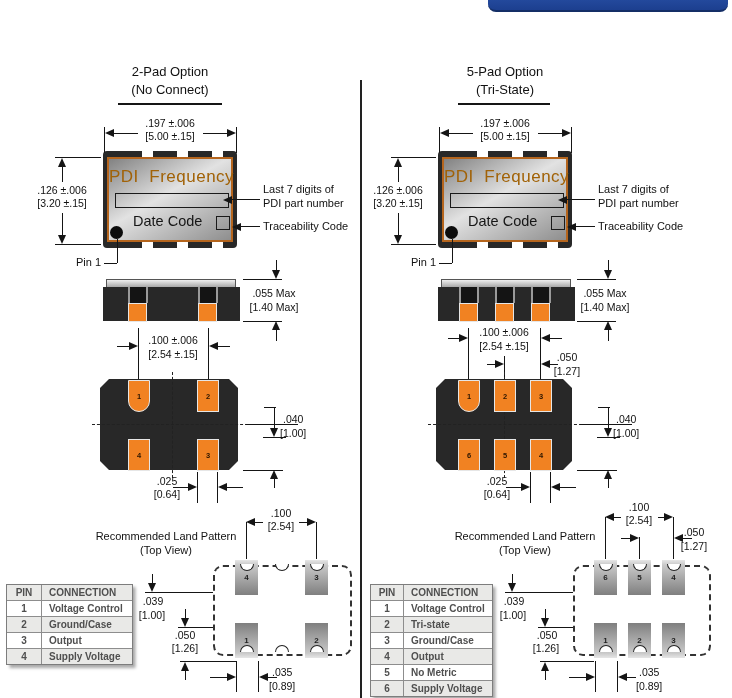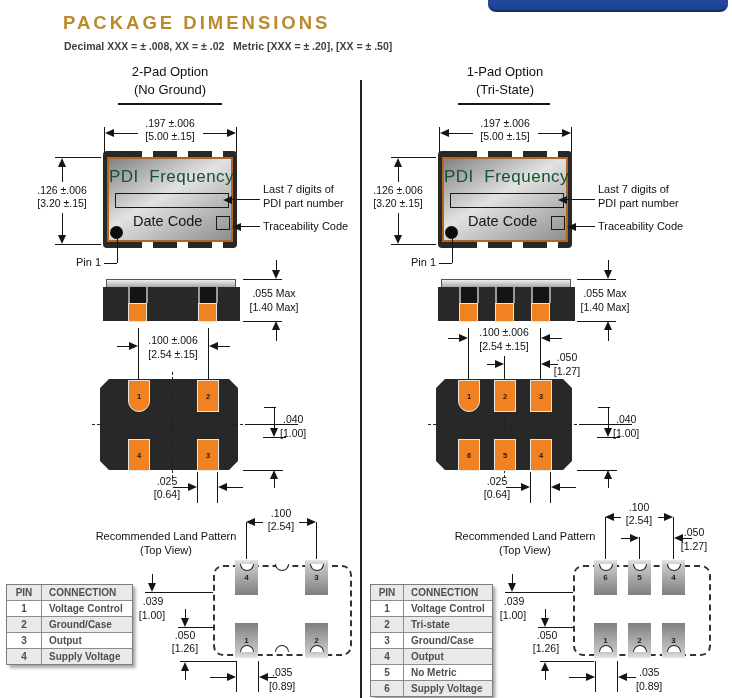--- a/index.html
+++ b/index.html
@@ -12,21 +12,21 @@
   .dashh{position:absolute;height:0;border-top:1px dashed #222;}
   .dashv{position:absolute;width:0;border-left:1px dashed #222;}
   .aL{position:absolute;width:0;height:0;border:4px solid transparent;border-left:0;border-right:9px solid #151515;}
   .aR{position:absolute;width:0;height:0;border:4px solid transparent;border-right:0;border-left:9px solid #151515;}
   .aU{position:absolute;width:0;height:0;border:4px solid transparent;border-top:0;border-bottom:9px solid #151515;}
   .aD{position:absolute;width:0;height:0;border:4px solid transparent;border-bottom:0;border-top:9px solid #151515;}
   .pkg{position:absolute;background:#282828;border-radius:4px;}
   .pkg-notch{position:absolute;width:11px;height:8px;background:#fff;}
   .pkg-inner{position:absolute;border:2px solid #B5651D;
              background:linear-gradient(150deg,#828282 0%,#e2e2e2 45%,#8e8e8e 100%);}
-  .brand{position:absolute;font-size:17px;letter-spacing:.5px;color:#14532d;text-align:center;white-space:pre;}
+  .brand{position:absolute;font-size:17px;letter-spacing:.5px;color:#a16207;text-align:center;white-space:pre;}
   .pnbox{position:absolute;border:1.5px solid #1a1a1a;}
   .datecode{position:absolute;font-size:14.5px;color:#161616;white-space:pre;}
   .dcsq{position:absolute;width:12px;height:12px;border:1.5px solid #1a1a1a;}
   .pindot{position:absolute;width:13px;height:13px;border-radius:50%;background:#0c0c0c;}
   .lid{position:absolute;background:linear-gradient(#efefef,#a8a8a8);border:1px solid #555;}
   .sbody{position:absolute;background:#282828;}
   .slot{position:absolute;background:#141414;border-left:2px solid #9a9a9a;border-right:2px solid #9a9a9a;}
   .opad{position:absolute;background:#F18222;border:1.5px solid #e6e6e6;display:flex;align-items:center;justify-content:center;
         font-size:7.5px;font-weight:bold;color:#2b1500;}
   .bbody{position:absolute;background:#282828;
@@ -47,27 +47,25 @@
   .cpin{text-align:center;border-right:1px solid #8d8d8d;height:100%;display:flex;align-items:center;justify-content:center;}
   .cconn{padding-left:7px;}
   .opt-title{position:absolute;font-size:13px;color:#111;transform:translateX(-50%);white-space:pre;}
 </style>
 </head>
 <body>
 
 <div id="stage">
 
   <div style="position:absolute;left:488px;top:-12px;width:240px;height:22px;border-radius:8px;background:linear-gradient(#2C55AC,#1C3F8F);border-bottom:2px solid #142E66;"></div>
-  <div class="t" style="left:63px;top:12px;font-size:18.5px;font-weight:bold;letter-spacing:3px;color:#B98B2D;">PACKAGE DIMENSIONS</div>
-  <div class="t" style="left:64px;top:40px;font-size:10.5px;font-weight:bold;color:#404040;">Decimal XXX = ± .008, XX = ± .02   Metric [XXX = ± .20], [XX = ± .50]</div>
 
   <div class="vl" style="left:360px;top:80px;height:618px;width:1.5px;background:#222;"></div>
 
   <div class="opt-title" style="left:170px;top:64px;">2-Pad Option</div>
-  <div class="opt-title" style="left:170px;top:82px;">(No Ground)</div>
+  <div class="opt-title" style="left:170px;top:82px;">(No Connect)</div>
   <div class="hl" style="left:118px;top:103px;width:104px;height:1.5px;"></div>
 
   <div class="pkg" style="left:103px;top:151px;width:134px;height:97px;"></div>
   <div class="pkg-notch" style="left:142px;top:150px;"></div>
   <div class="pkg-notch" style="left:177px;top:150px;"></div>
   <div class="pkg-notch" style="left:212px;top:150px;"></div>
   <div class="pkg-notch" style="left:142px;top:241px;"></div>
   <div class="pkg-notch" style="left:177px;top:241px;"></div>
   <div class="pkg-notch" style="left:212px;top:241px;"></div>
   <div class="pkg-inner" style="left:107px;top:157px;width:122px;height:81px;"></div>
@@ -221,21 +219,21 @@
     <div class="prow">
       <div class="cpin" style="width:34px;">3</div>
       <div class="cconn">Output</div>
     </div>
     <div class="prow gray">
       <div class="cpin" style="width:34px;">4</div>
       <div class="cconn">Supply Voltage</div>
     </div>
   </div>
 
-  <div class="opt-title" style="left:505px;top:64px;">1-Pad Option</div>
+  <div class="opt-title" style="left:505px;top:64px;">5-Pad Option</div>
   <div class="opt-title" style="left:505px;top:82px;">(Tri-State)</div>
   <div class="hl" style="left:458px;top:103px;width:92px;height:1.5px;"></div>
 
   <div class="pkg" style="left:438px;top:151px;width:134px;height:97px;"></div>
   <div class="pkg-notch" style="left:477px;top:150px;"></div>
   <div class="pkg-notch" style="left:512px;top:150px;"></div>
   <div class="pkg-notch" style="left:547px;top:150px;"></div>
   <div class="pkg-notch" style="left:477px;top:241px;"></div>
   <div class="pkg-notch" style="left:512px;top:241px;"></div>
   <div class="pkg-notch" style="left:547px;top:241px;"></div>

